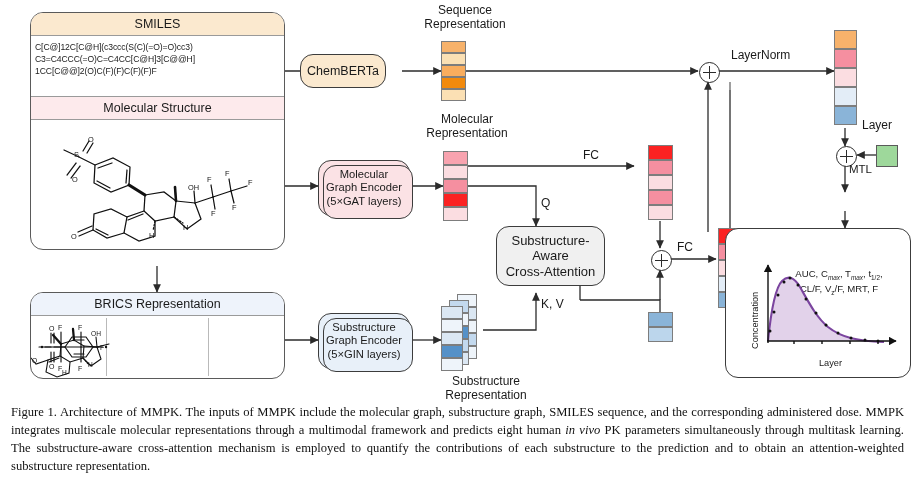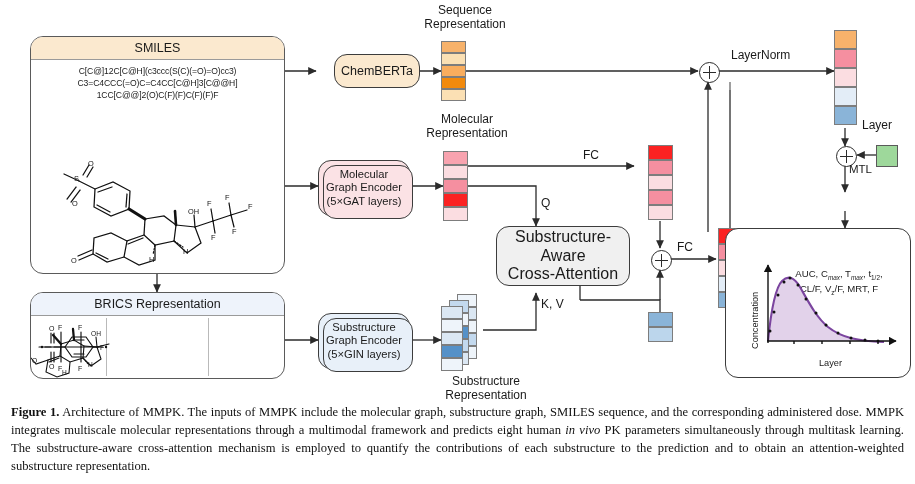--- a/index.html
+++ b/index.html
@@ -42,21 +42,20 @@
     padding:4px 0 4px;
     border-bottom:1px solid #9a9a9a;
   }
   .hd-smiles{background:#fbe9cf;}
   .hd-mol{background:#fdeaec;}
   .hd-brics{background:#eef3fb;}
 
   .smiles-text{
     font-size:8.6px;
     line-height:1.42;
-    text-align:center;
     padding:5px 4px 18px;
     white-space:pre-line;
     letter-spacing:-0.1px;
   }
 
   
   .vec{position:absolute;display:flex;flex-direction:column;}
   .vec .cell{border:1px solid #7d7d7d;box-sizing:border-box;}
 
   
@@ -83,21 +82,21 @@
   .pk-params i{font-style:italic;}
   .axlabel{position:absolute;font-size:9.2px;}
   .axlabel.vert{transform:rotate(-90deg);transform-origin:left top;white-space:nowrap;}
 
   
   #caption{
     position:absolute;left:11px;top:404px;width:893px;
     font-family:"Liberation Serif", serif;
     font-size:12.6px;line-height:1.42;text-align:justify;color:#111;
   }
-  #caption b{font-weight:bold;}
+  #caption b{font-weight:normal;}
   #caption i{font-style:italic;}
 
   svg{position:absolute;left:0;top:0;overflow:visible;}
 </style>
 </head>
 <body>
 
 <div id="figure">
 
   <svg width="915" height="400">
@@ -150,25 +149,26 @@
       <path d="M845,128 L845,146" marker-end="url(#ah)"></path>
 
       <path d="M876,155 L857,155" marker-end="url(#ah)"></path>
 
       <path d="M845,165 L845,192" marker-end="url(#ah)"></path>
 
       <path d="M845,211 L845,228" marker-end="url(#ah)"></path>
     </g>
   </svg>
 
-  <div class="card" style="left:30px;top:36px;width:253px;height:236px;">
+  <div class="card" style="left:30px;top:12px;width:253px;height:236px;">
     <div class="card-hd hd-smiles">SMILES</div>
     <div class="smiles-text">C[C@]12C[C@H](c3ccc(S(C)(=O)=O)cc3)
 C3=C4CCC(=O)C=C4CC[C@H]3[C@@H]
 1CC[C@@]2(O)C(F)(F)C(F)(F)F</div>
+    <div class="card-hd hd-mol" style="border-top:1px solid #9a9a9a;">Molecular Structure</div>
 
     <div style="position:absolute;left:0;top:122px;width:253px;height:112px;">
       <svg width="253" height="112" viewBox="0 0 253 112">
         <g stroke="#111" stroke-width="1.25" fill="none" stroke-linecap="round">
 
           <path d="M33,15 L48,22"></path>
           <path d="M48,22 L64,30"></path>
           <path d="M45,28 L36,40"></path>
             <path d="M49,31 L40,43"></path>
           <path d="M52,16 L58,6"></path>
@@ -292,31 +292,31 @@
               <text x="47" y="12">F</text>
             <text x="27" y="53">F</text>
               <text x="47" y="53">F</text>
             <text x="69" y="32">F</text>
           </g>
         </svg>
       </div>
     </div>
   </div>
 
-  <div class="rbox node" style="left:334px;top:54px;width:86px;height:34px;background:#fbe9cf;font-size:12.5px;">ChemBERTa</div>
+  <div class="rbox node" style="left:300px;top:54px;width:86px;height:34px;background:#fbe9cf;font-size:12.5px;">ChemBERTa</div>
 
   <div class="rbox node shadowed" style="left:318px;top:160px;width:92px;height:56px;background:#fbe2e5;font-size:11.2px;white-space:pre-line;z-index:2;">Molecular
 Graph Encoder
 (5×GAT layers)</div>
 
   <div class="rbox node shadowed" style="left:318px;top:313px;width:92px;height:56px;background:#e8f0f9;font-size:11.2px;white-space:pre-line;z-index:2;">Substructure
 Graph Encoder
 (5×GIN layers)</div>
 
-  <div class="rbox node" style="left:496px;top:226px;width:134px;height:60px;background:#f0f0f0;font-size:16px;white-space:pre-line;">Substructure-Aware
+  <div class="rbox node" style="left:496px;top:226px;width:109px;height:60px;background:#f0f0f0;font-size:13px;white-space:pre-line;">Substructure-Aware
 Cross-Attention</div>
 
 
   <div class="lab" style="left:406px;top:3px;width:118px;">Sequence
 Representation</div>
   <div class="vec" style="left:441px;top:41px;width:25px;">
     <div class="cell" style="height:12px;background:#f7b26b;"></div>
     <div class="cell" style="height:12px;background:#fbe0b4;"></div>
     <div class="cell" style="height:12px;background:#f9ad5e;"></div>
     <div class="cell" style="height:12px;background:#f28a0d;"></div>

